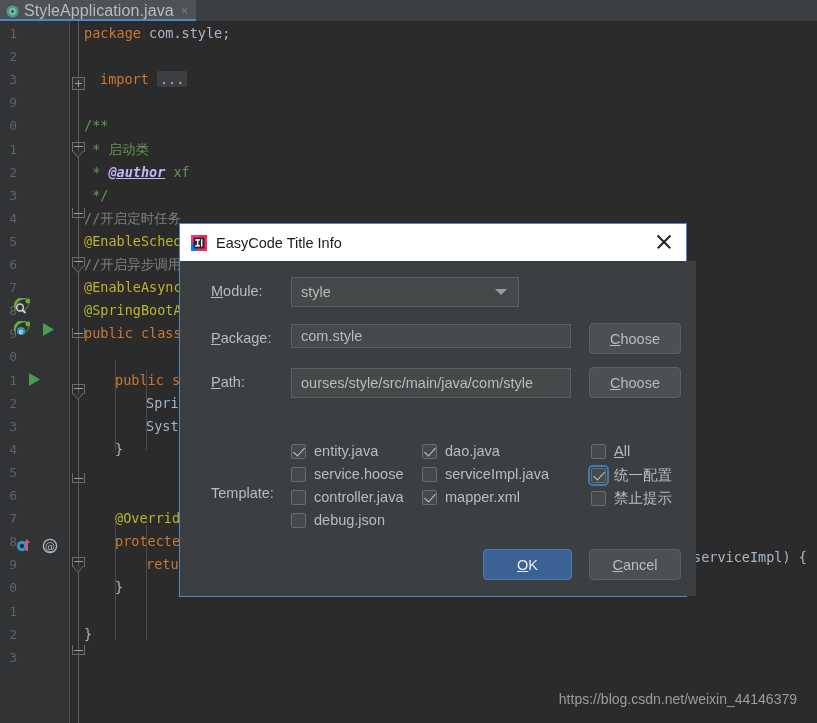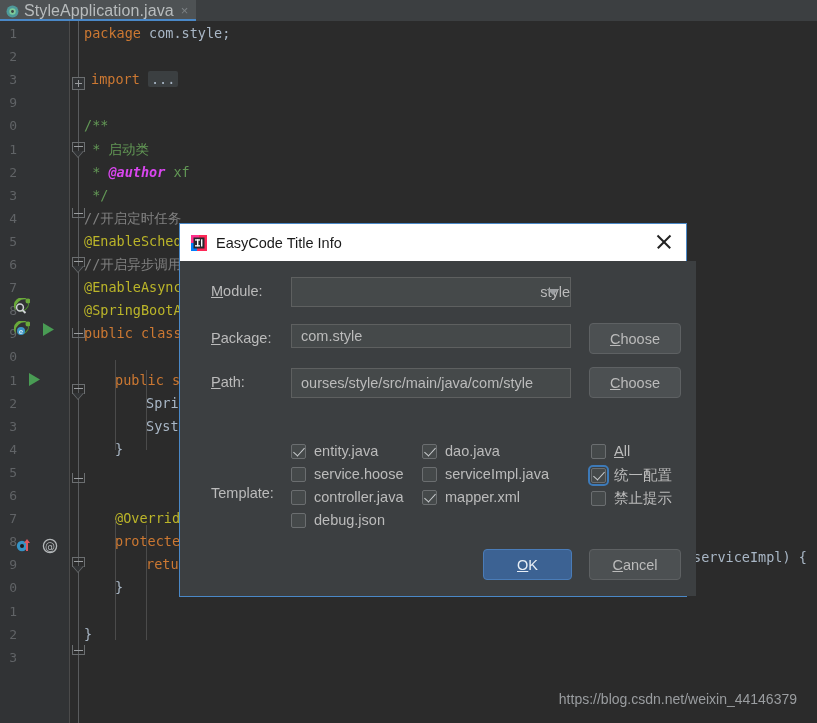--- a/index.html
+++ b/index.html
@@ -43,21 +43,21 @@
   .foldbracket .b2{position:absolute;left:0;bottom:0;width:13px;height:10px;border:1px solid #6b6e70;border-top:none;box-sizing:border-box;}
   .foldbracket .bar2{position:absolute;left:2px;bottom:4px;width:9px;height:1px;background:#9a9da0;}
 
   .code{position:absolute;left:70px;top:0;width:747px;height:702px;
         font-family:"DejaVu Sans Mono", monospace;font-size:13.5px;}
   .cl{position:absolute;left:0;height:23.1px;line-height:23.1px;white-space:pre;}
   .kw{color:#cc7832;}
   .pl{color:#a9b7c6;}
   .cm{color:#808080;}
   .doc{color:#629755;}
-  .doctag{color:#d946ef;font-style:italic;font-weight:bold;}
+  .doctag{color:#c4b5fd;font-style:italic;text-decoration:underline;font-weight:bold;}
   .ann{color:#bbb529;}
   .fold-ellipsis{background:#3b3f41;color:#a9b7c6;padding:0 3px;border-radius:2px;}
   .indentguide{position:absolute;width:1px;background:#4b4b4b;}
 
   
   .dialog{position:absolute;left:179px;top:223px;width:508px;height:374px;
           background:#3c3f41;border:1px solid #4a88c7;box-sizing:border-box;}
   .dlg-title{position:absolute;left:0;top:0;width:506px;height:37px;background:#ffffff;
              display:flex;align-items:center;padding-left:11px;box-sizing:border-box;}
   .dlg-icon{width:16px;height:16px;position:relative;flex:none;margin-right:9px;}
@@ -220,21 +220,21 @@
       </div>
       <div class="foldbracket" style="top:620px;">
         <span class="b2"></span>
           <span class="bar2"></span>
       </div>
     </div>
 
     <div class="code" id="code-lines">
         <div class="cl" style="top: 1px; left: 14px;"><span class="kw">package </span><span class="pl">com.style;</span></div>
         <div class="cl" style="top: 24.1px; left: 14px;"></div>
-        <div class="cl" style="top: 47.2px; left: 21px;"><span class="kw">import </span><span class="fold-ellipsis">...</span></div>
+        <div class="cl" style="top: 47.2px; left: 30px;"><span class="kw">import </span><span class="fold-ellipsis">...</span></div>
         <div class="cl" style="top: 70.3px; left: 14px;"></div>
         <div class="cl" style="top: 93.4px; left: 14px;"><span class="doc">/**</span></div>
         <div class="cl" style="top: 116.5px; left: 14px;"><span class="doc"> * 启动类</span></div>
         <div class="cl" style="top: 139.6px; left: 14px;"><span class="doc"> * </span><span class="doctag">@author</span><span class="doc"> xf</span></div>
         <div class="cl" style="top: 162.7px; left: 14px;"><span class="doc"> */</span></div>
         <div class="cl" style="top: 185.8px; left: 14px;"><span class="cm">//开启定时任务</span></div>
         <div class="cl" style="top: 208.9px; left: 14px;"><span class="ann">@EnableScheduling</span></div>
         <div class="cl" style="top: 232px; left: 14px;"><span class="cm">//开启异步调用</span></div>
         <div class="cl" style="top: 255.1px; left: 14px;"><span class="ann">@EnableAsync</span></div>
         <div class="cl" style="top: 278.2px; left: 14px;"><span class="ann">@SpringBootApplication</span></div>
@@ -280,21 +280,21 @@
           <rect x="10" y="4.3" width="1.4" height="7.2" fill="#fff"></rect>
         </svg>
       </span>
       <span class="dlg-title-text">EasyCode Title Info</span>
       <span class="dlg-close"></span>
     </div>
 
     <div class="dlg-body">
 
       <span class="flabel" style="left:21px;top:22px;"><u>M</u><span>odule:</span></span>
-      <div class="field" style="left:101px;top:16px;width:280px;height:30px;justify-content:flex-end;">
+      <div class="field" style="left:101px;top:16px;width:228px;height:30px;">
         <span>style</span>
         <span class="combo-arrow"></span>
       </div>
 
       <span class="flabel" style="left:21px;top:69px;"><u>P</u><span>ackage:</span></span>
       <div class="field" style="left:101px;top:63px;width:280px;height:24px;">
         <span>com.style</span>
       </div>
       <div class="btn" style="left:399px;top:62px;width:92px;height:31px;">
         <span><u>C</u><span>hoose</span></span>

